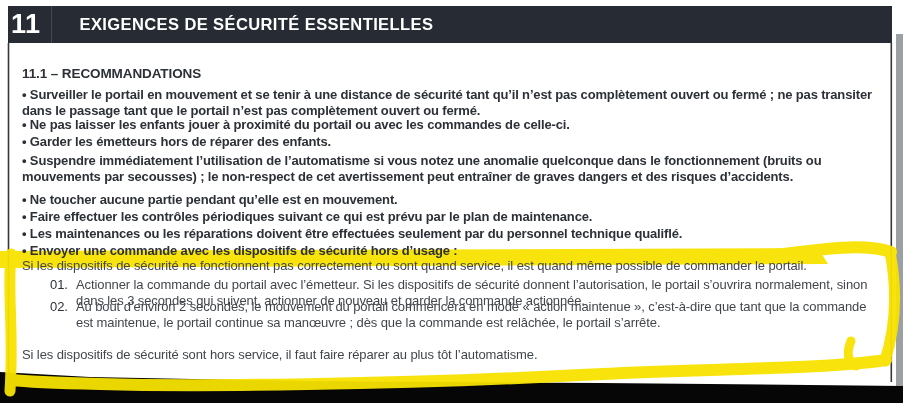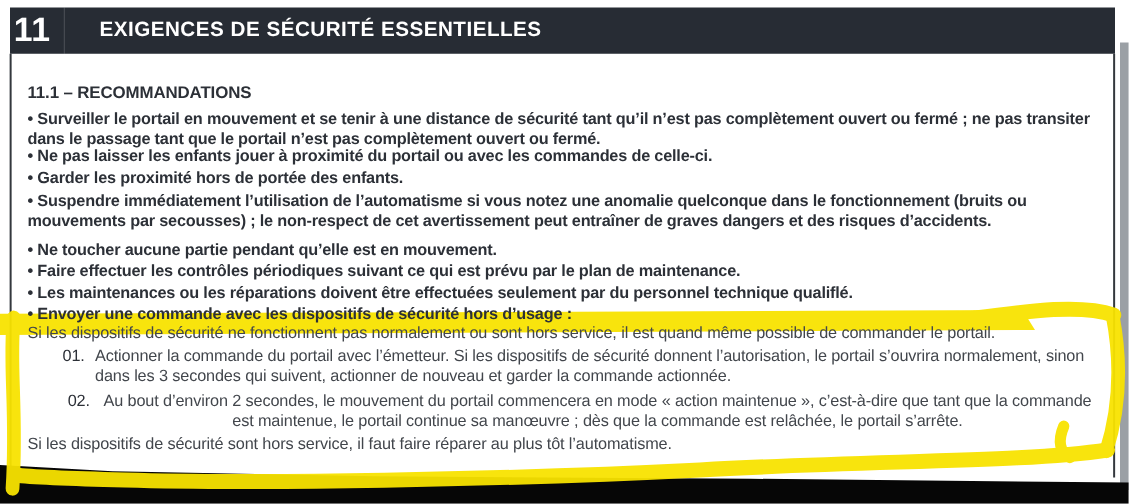--- a/index.html
+++ b/index.html
@@ -54,21 +54,21 @@
     font-size:13px;font-weight:normal;color:var(--light_text,#42464C);
     line-height:16px;letter-spacing:-0.1px;
   }
   .note-in{top:258px;}
   .note-out{top:347px;}
   .step{
     left:22px;width:858px;display:flex;
     font-size:13px;color:var(--light_text,#42464C);
     line-height:15.5px;letter-spacing:-0.1px;
   }
-  .s0{top:277px;} .s1{top:313px;text-align:center;}
+  .s0{top:277px;} .s1{top:299px;}
   .step-num{flex:none;width:26px;font-weight:normal;color:var(--body_text,#2C3037);margin-left:28px;}
   .step-text{width:828px;}
 </style>
 </head>
 <body>
 
 <svg class="deco abs" width="903" height="403" viewBox="0 0 903 403">
 
   <rect x="896" y="34" width="7" height="358" style="fill:var(--shadow,#9BA0A5)"></rect>
 
@@ -97,28 +97,28 @@
   <div class="section-number">11</div>
   <div class="header-sep"></div>
   <div class="section-title">EXIGENCES DE SÉCURITÉ ESSENTIELLES</div>
 </div>
 
 <div class="textlayer abs">
   <div class="subsection-heading abs">11.1 – RECOMMANDATIONS</div>
 
   <div class="rec r0 abs">• Surveiller le portail en mouvement et se tenir à une distance de sécurité tant qu’il n’est pas complètement ouvert ou fermé ; ne pas transiter dans le passage tant que le portail n’est pas complètement ouvert ou fermé.</div>
   <div class="rec r1 abs">• Ne pas laisser les enfants jouer à proximité du portail ou avec les commandes de celle-ci.</div>
-  <div class="rec r2 abs">• Garder les proximité hors de portée des enfants.</div>
+  <div class="rec r2 abs">• Garder les émetteurs hors de réparer des enfants.</div>
   <div class="rec r3 abs">• Suspendre immédiatement l’utilisation de l’automatisme si vous notez une anomalie quelconque dans le fonctionnement (bruits ou mouvements par secousses) ; le non-respect de cet avertissement peut entraîner de graves dangers et des risques d’accidents.</div>
   <div class="rec r5 abs">• Faire effectuer les contrôles périodiques suivant ce qui est prévu par le plan de maintenance.</div>
   <div class="rec r4 abs">• Ne toucher aucune partie pendant qu’elle est en mouvement.</div>
   <div class="rec r6 abs">• Les maintenances ou les réparations doivent être effectuées seulement par du personnel technique qualiflé.</div>
   <div class="rec r7 abs">• Envoyer une commande avec les dispositifs de sécurité hors d’usage :</div>
 
-  <div class="note note-in abs">Si les dispositifs de sécurité ne fonctionnent pas normalement ou sont hors service, il est quand même possible de commander le portail.</div>
+  <div class="note note-in abs">Si les dispositifs de sécurité ne fonctionnent pas correctement ou sont quand service, il est quand même possible de commander le portail.</div>
 
   <div class="step s0 abs">
     <div class="step-num">01.</div>
     <div class="step-text">Actionner la commande du portail avec l’émetteur. Si les dispositifs de sécurité donnent l’autorisation, le portail s’ouvrira normalement, sinon dans les 3 secondes qui suivent, actionner de nouveau et garder la commande actionnée.</div>
   </div>
   <div class="step s1 abs">
     <div class="step-num">02.</div>
     <div class="step-text">Au bout d’environ 2 secondes, le mouvement du portail commencera en mode « action maintenue », c’est-à-dire que tant que la commande est maintenue, le portail continue sa manœuvre ; dès que la commande est relâchée, le portail s’arrête.</div>
   </div>
 

